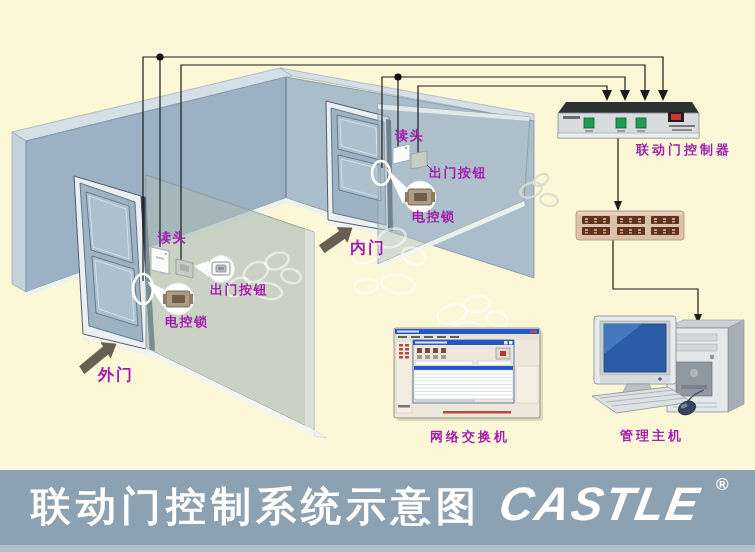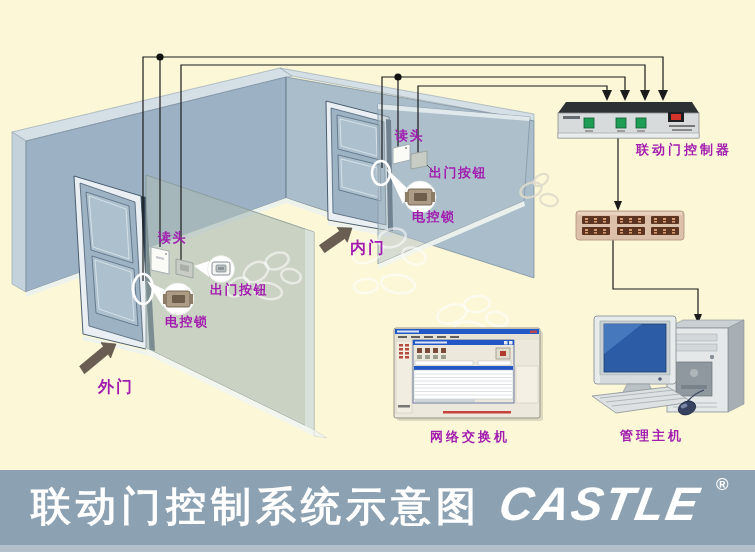--- a/index.html
+++ b/index.html
@@ -334,21 +334,21 @@
     <rect x="414" y="193" width="13" height="8" rx="1" fill="#6E5D4A"></rect>
   </g>
 </svg>
 
 <div class="lbl lbl-s" style="left:158px;top:229px;">读头</div>
 <div class="lbl lbl-s" style="left:210px;top:281px;">出门按钮</div>
 <div class="lbl lbl-s" style="left:165px;top:313px;">电控锁</div>
 <div class="lbl lbl-s" style="left:395px;top:127px;">读头</div>
 <div class="lbl lbl-s" style="left:429px;top:164px;">出门按钮</div>
 <div class="lbl lbl-s" style="left:412px;top:208px;">电控锁</div>
-<div class="lbl lbl-m" style="left:98px;top:377px;">外门</div>
+<div class="lbl lbl-m" style="left:98px;top:365px;">外门</div>
 <div class="lbl lbl-m" style="left:350px;top:238px;">内门</div>
 <div class="lbl lbl-e" style="left:636px;top:141px;">联动门控制器</div>
 <div class="lbl lbl-e" style="left:430px;top:428px;">网络交换机</div>
 <div class="lbl lbl-e" style="left:620px;top:427px;">管理主机</div>
 
 <div class="footer">
   <span class="footer-title">联动门控制系统示意图</span>
   <span class="footer-logo">CASTLE</span>
   <span class="footer-reg">®</span>
 </div>

